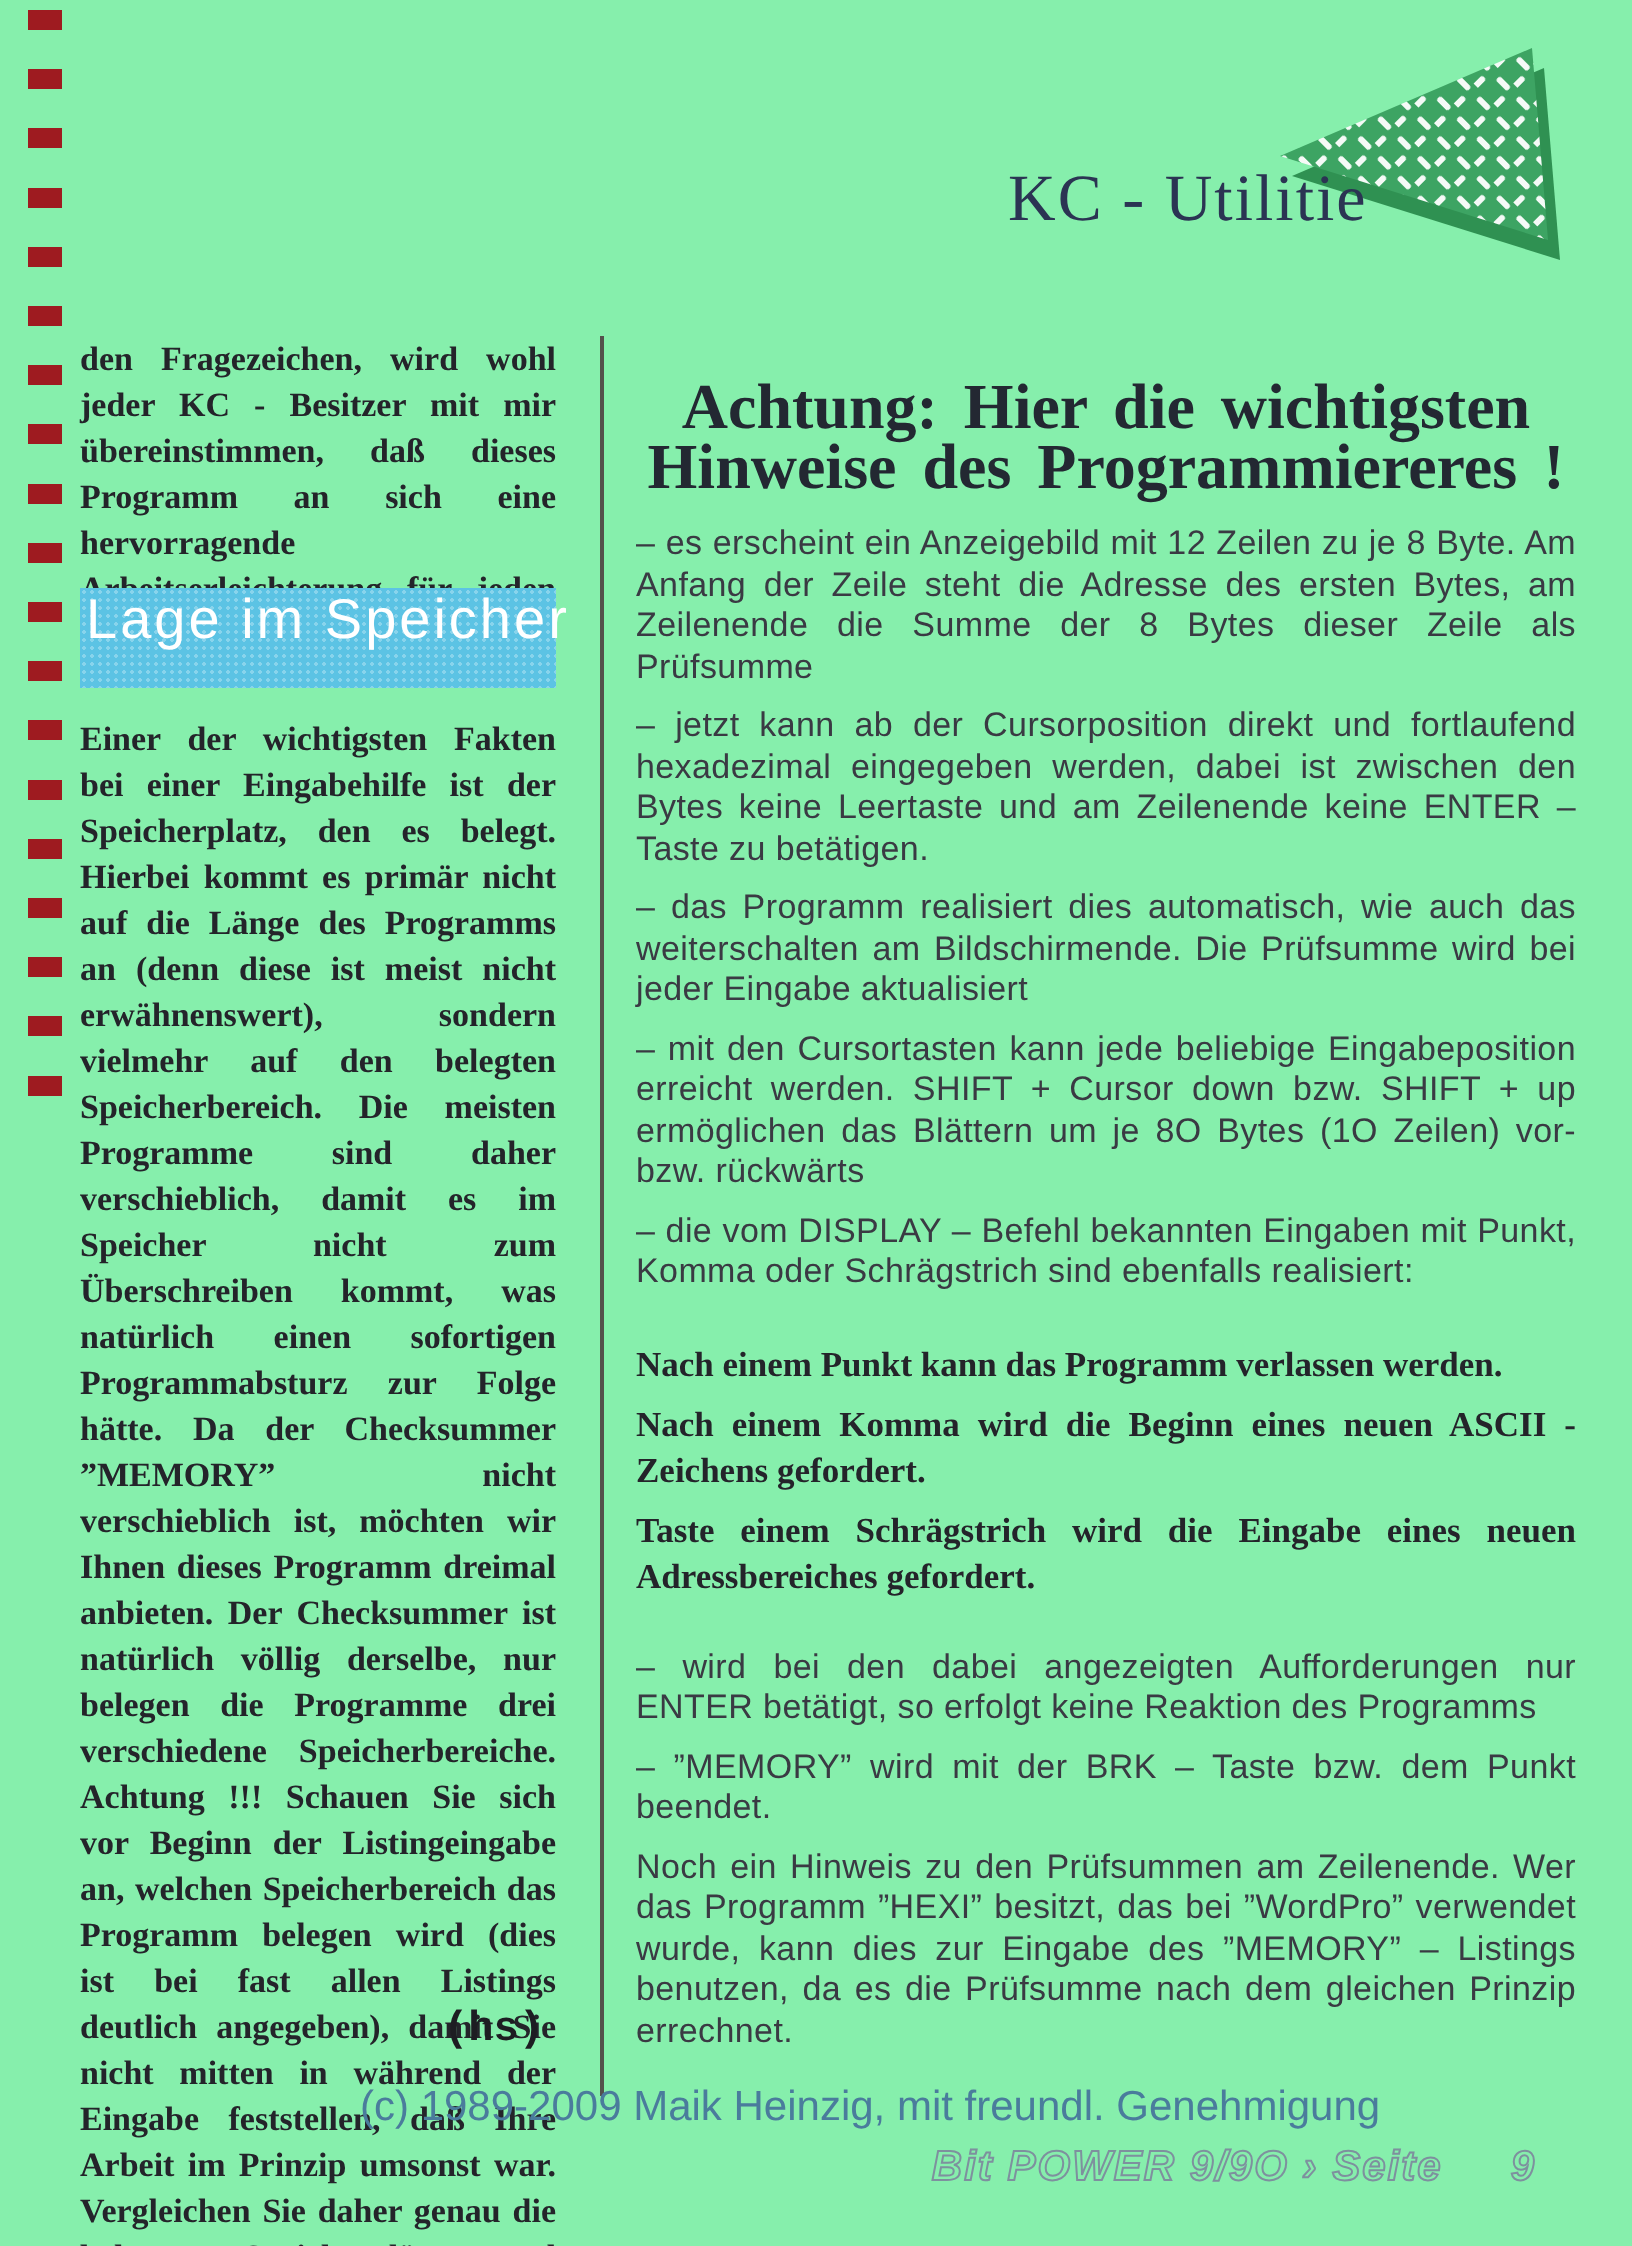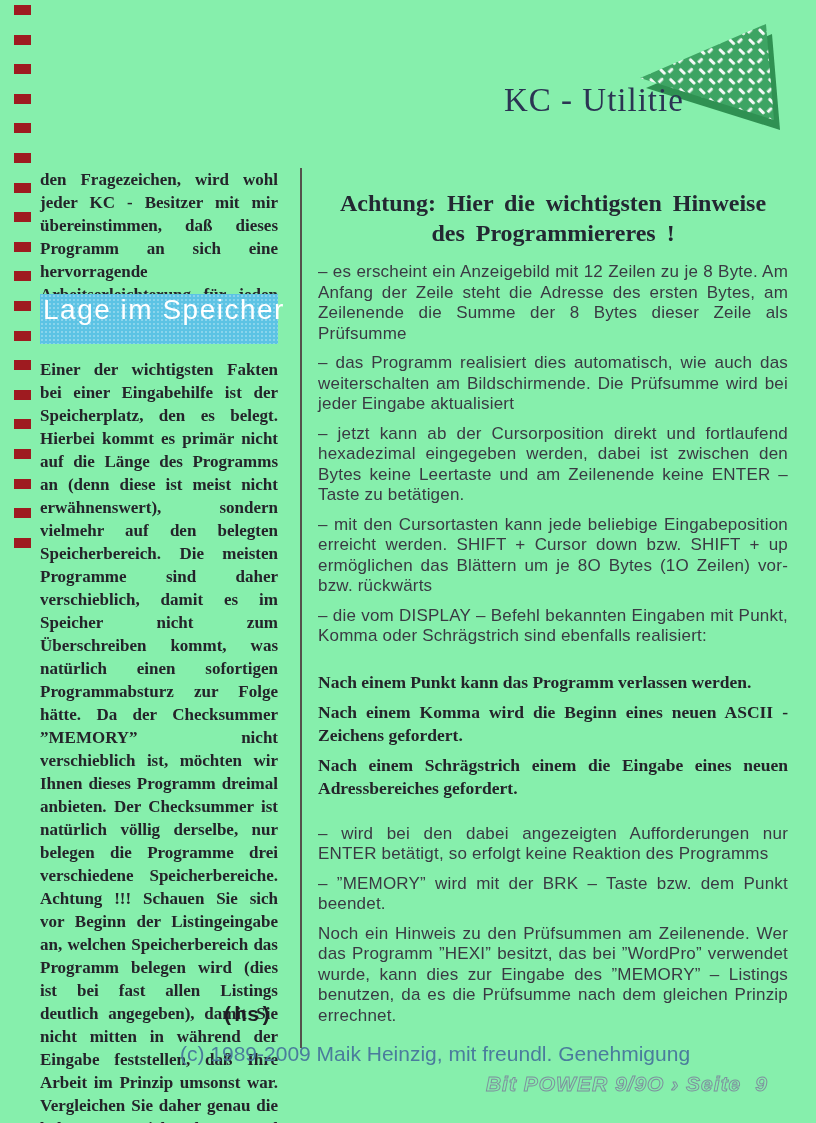--- a/index.html
+++ b/index.html
@@ -46,21 +46,21 @@
   .lp2{position:absolute; top:190px; left:0; width:238px;}
   .sig{
     position:absolute; top:836px; right:6px;
     font-family:Liberation Mono, monospace; font-weight:700; font-size:21px; color:#1d1d22;
   }
   
   .col-right{position:absolute; left:318px; top:188px; width:470px;}
   .rtitle{
     margin:0 0 14px 0; text-align:center;
     font-family:"Liberation Serif", serif; font-weight:700;
-    font-size:24px; line-height:30px; word-spacing:5px; color:#232832;
+    font-size:32px; line-height:30px; word-spacing:5px; color:#232832;
   }
   .sans{
     margin:0 0 9px 0;
     font-family:"Liberation Sans", sans-serif;
     font-size:17px; line-height:20.5px; letter-spacing:0.2px;
     color:#3a3a43; text-align:justify;
   }
   .serifnote{
     margin:2px 0 7px 0;
     font-family:"Liberation Serif", serif; font-weight:700;
@@ -68,21 +68,21 @@
   }
   .gap-before{margin-top:24px;}
   
   .copyright{
     position:absolute; left:180px; top:1042px;
     font-family:"Liberation Sans", sans-serif; font-size:21px; color:#4a7c9c;
     white-space:nowrap;
   }
   .pageinfo{
     position:absolute; left:500px; top:1072px; width:268px;
-    display:flex; justify-content:flex-end; align-items:baseline; gap:14px;
+    display:flex; justify-content:flex-end; align-items:baseline; gap:34px;
     font-family:"Liberation Sans", sans-serif; font-style:italic; font-weight:700;
     font-size:21px; letter-spacing:1px;
     color:transparent; -webkit-text-stroke:1px #7e909e;
     white-space:nowrap;
   }
 </style>
 </head>
 <body>
 
 <div class="page">
@@ -110,27 +110,27 @@
     <div class="cyan-head">
       <span>Lage im Speicher</span>
     </div>
     <p class="lp lp2">Einer der wichtigsten Fakten bei einer Eingabehilfe ist der Speicherplatz, den es belegt. Hierbei kommt es primär nicht auf die Länge des Programms an (denn diese ist meist nicht erwähnenswert), sondern vielmehr auf den belegten Speicherbereich. Die meisten Programme sind daher verschieblich, damit es im Speicher nicht zum Überschreiben kommt, was natürlich einen sofortigen Programmabsturz zur Folge hätte. Da der Checksummer ”MEMORY” nicht verschieblich ist, möchten wir Ihnen dieses Programm dreimal anbieten. Der Checksummer ist natürlich völlig derselbe, nur belegen die Programme drei verschiedene Speicherbereiche. Achtung !!! Schauen Sie sich vor Beginn der Listingeingabe an, welchen Speicherbereich das Programm belegen wird (dies ist bei fast allen Listings deutlich angegeben), damit Sie nicht mitten in während der Eingabe feststellen, daß Ihre Arbeit im Prinzip umsonst war. Vergleichen Sie daher genau die belegten Speicherplätze und wählen Sie die Version, bei der keine Überlagerungen auftreten können. Also dann: Viel Erfolg!</p>
     <div class="sig">(hs)</div>
   </div>
 
   <div class="col-right">
     <h2 class="rtitle">Achtung: Hier die wichtigsten Hinweise des Programmiereres !</h2>
     <p class="sans">– es erscheint ein Anzeigebild mit 12 Zeilen zu je 8 Byte. Am Anfang der Zeile steht die Adresse des ersten Bytes, am Zeilenende die Summe der 8 Bytes dieser Zeile als Prüfsumme</p>
+    <p class="sans">– jetzt kann ab der Cursorposition direkt und fortlaufend hexadezimal eingegeben werden, dabei ist zwischen den Bytes keine Leertaste und am Zeilenende keine ENTER – Taste zu betätigen.</p>
     <p class="sans">– das Programm realisiert dies automatisch, wie auch das weiterschalten am Bildschirmende. Die Prüfsumme wird bei jeder Eingabe aktualisiert</p>
-    <p class="sans">– jetzt kann ab der Cursorposition direkt und fortlaufend hexadezimal eingegeben werden, dabei ist zwischen den Bytes keine Leertaste und am Zeilenende keine ENTER – Taste zu betätigen.</p>
     <p class="sans">– mit den Cursortasten kann jede beliebige Eingabeposition erreicht werden. SHIFT + Cursor down bzw. SHIFT + up ermöglichen das Blättern um je 8O Bytes (1O Zeilen) vor- bzw. rückwärts</p>
     <p class="sans">– die vom DISPLAY – Befehl bekannten Eingaben mit Punkt, Komma oder Schrägstrich sind ebenfalls realisiert:</p>
     <p class="serifnote gap-before">Nach einem Punkt kann das Programm verlassen werden.</p>
     <p class="serifnote">Nach einem Komma wird die Beginn eines neuen ASCII - Zeichens gefordert.</p>
-    <p class="serifnote">Nach einem Schrägstrich einem die Eingabe eines neuen Adressbereiches gefordert.</p>
+    <p class="serifnote">Taste einem Schrägstrich wird die Eingabe eines neuen Adressbereiches gefordert.</p>
     <p class="sans gap-before">– wird bei den dabei angezeigten Aufforderungen nur ENTER betätigt, so erfolgt keine Reaktion des Programms</p>
     <p class="sans">– ”MEMORY” wird mit der BRK – Taste bzw. dem Punkt beendet.</p>
     <p class="sans">Noch ein Hinweis zu den Prüfsummen am Zeilenende. Wer das Programm ”HEXI” besitzt, das bei ”WordPro” verwendet wurde, kann dies zur Eingabe des ”MEMORY” – Listings benutzen, da es die Prüfsumme nach dem gleichen Prinzip errechnet.</p>
   </div>
 
   <div class="copyright">(c) 1989-2009 Maik Heinzig, mit freundl. Genehmigung</div>
 
   <div class="pageinfo">
     <span>Bit POWER 9/9O › Seite</span>
       <span>9</span>

